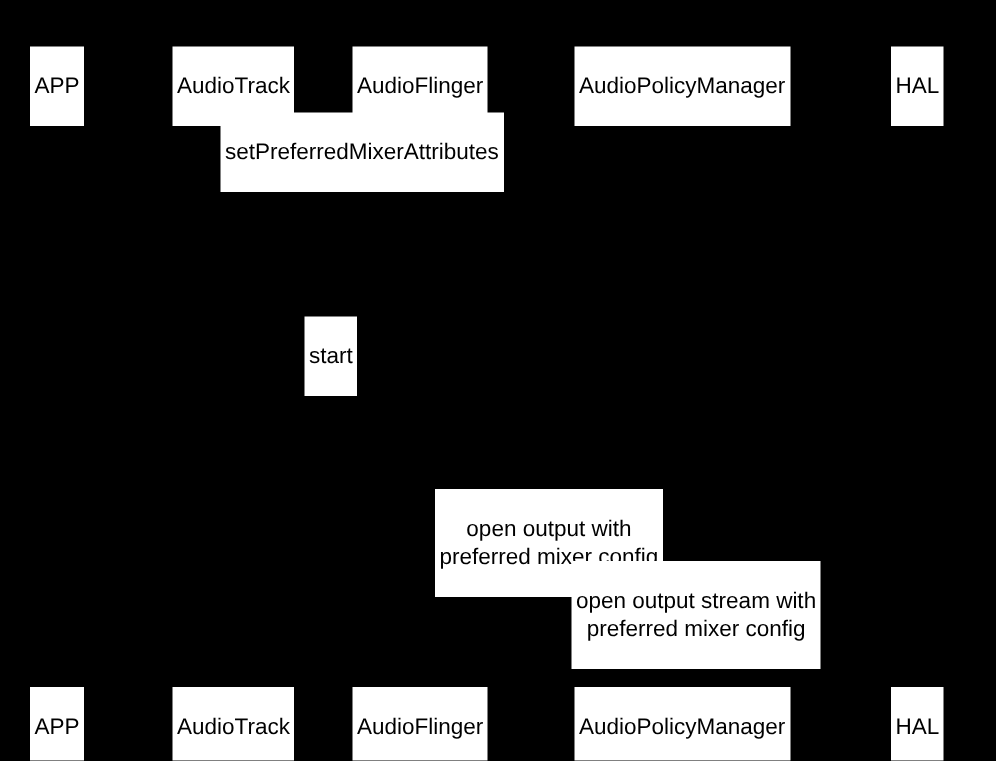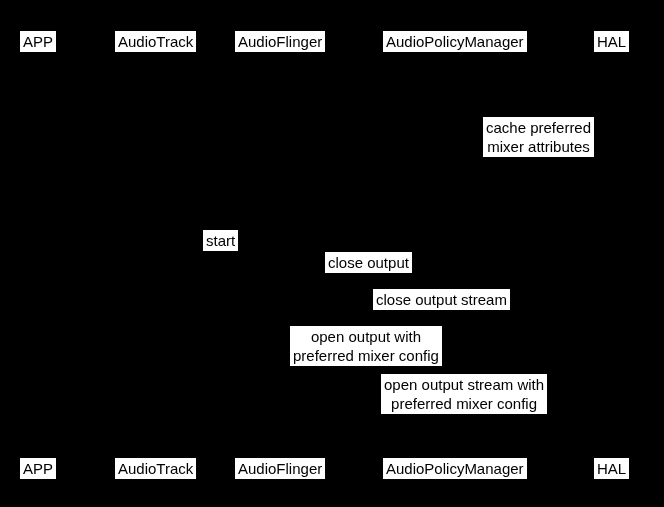--- a/index.html
+++ b/index.html
@@ -17,44 +17,41 @@
   .stage {
     position: absolute;
     inset: 0;
   }
   .label {
     position: absolute;
     background: var(--label-bg, #ffffff);
     color: var(--label-fg, #000000);
     font-size: 15px;
     line-height: 19px;
-    padding: 1px 3px;
+    padding: 17px 3px;
     white-space: pre-line;
     box-sizing: border-box;
   }
   .center {
     text-align: center;
   }
 </style>
 </head>
 <body style="--bg: #000000; --label-bg: #ffffff; --label-fg: #000000;">
 
 <div class="stage">
 
   <div class="label" style="left:20px;  top:31px;">APP</div>
   <div class="label" style="left:115px; top:31px;">AudioTrack</div>
   <div class="label" style="left:235px; top:31px;">AudioFlinger</div>
   <div class="label" style="left:383px; top:31px;">AudioPolicyManager</div>
   <div class="label" style="left:594px; top:31px;">HAL</div>
 
-  <div class="label center" style="left:483px; top:117px;">cache preferred
-mixer attributes</div>
-  <div class="label" style="left:203px; top:211px;margin-top:19px;">start</div>
-  <div class="label" style="left:325px; top:252px;">close output</div>
-  <div class="label" style="left:373px; top:289px;">close output stream</div>
+  <div class="label" style="left:147px; top:75px;">setPreferredMixerAttributes</div>
+  <div class="label" style="left:203px; top:211px;">start</div>
   <div class="label center" style="left:290px; top:326px;">open output with
 preferred mixer config</div>
   <div class="label center" style="left:357px; top:374px;margin-left:24px;">open output stream with
 preferred mixer config</div>
 
   <div class="label" style="left:20px;  top:458px;">APP</div>
   <div class="label" style="left:115px; top:458px;">AudioTrack</div>
   <div class="label" style="left:235px; top:458px;">AudioFlinger</div>
   <div class="label" style="left:383px; top:458px;">AudioPolicyManager</div>
   <div class="label" style="left:594px; top:458px;">HAL</div>

